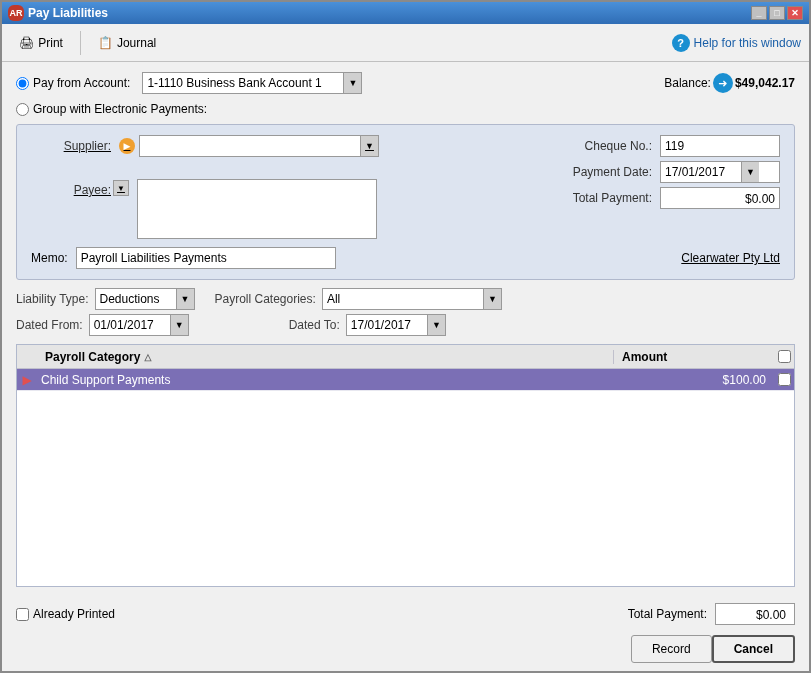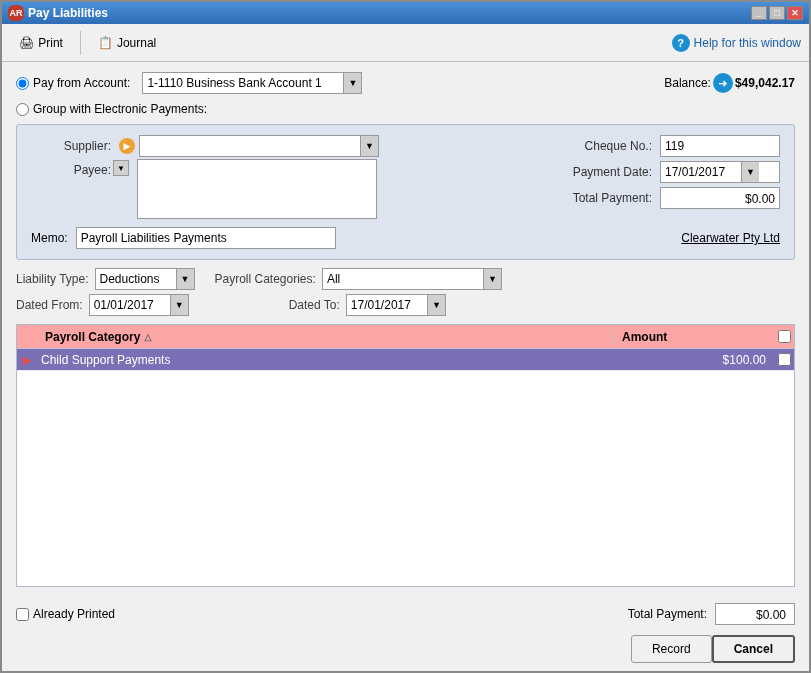--- a/index.html
+++ b/index.html
@@ -351,21 +351,21 @@
 
     .table-section {
       flex: 1;
       border: 1px solid #b0b8cc;
       background: white;
       display: flex;
       flex-direction: column;
     }
     .table-header {
       display: flex;
-      background: #fca5a5;
+      background: #e5e5e5;
       border-bottom: 1px solid #c0c0cc;
       height: 24px;
       align-items: center;
     }
     .th-category {
       flex: 1;
       padding: 0 8px;
       font-weight: bold;
       font-size: 12px;
       border-right: 1px solid #c0c0cc;
@@ -542,21 +542,21 @@
     </div>
 
     <div class="group-row">
       <input type="radio" name="pay-type" style="">
       <label>Group with Electronic Payments:</label>
     </div>
 
     <div class="form-panel">
 
       <div style="display:flex; align-items:flex-start; gap:8px;">
-        <div style="display:flex; flex-direction:column; gap:2px; flex:1;">
+        <div style="display:flex; flex-direction:column; gap:22px; flex:1;text-decoration:underline;">
 
           <div class="form-row">
             <span class="field-label">Supplier:</span>
             <div class="supplier-row">
               <div class="supplier-arrow">▶</div>
               <div class="supplier-dropdown">
                 <input type="text" style="">
                 <div class="dropdown-btn">▼</div>
               </div>
             </div>

